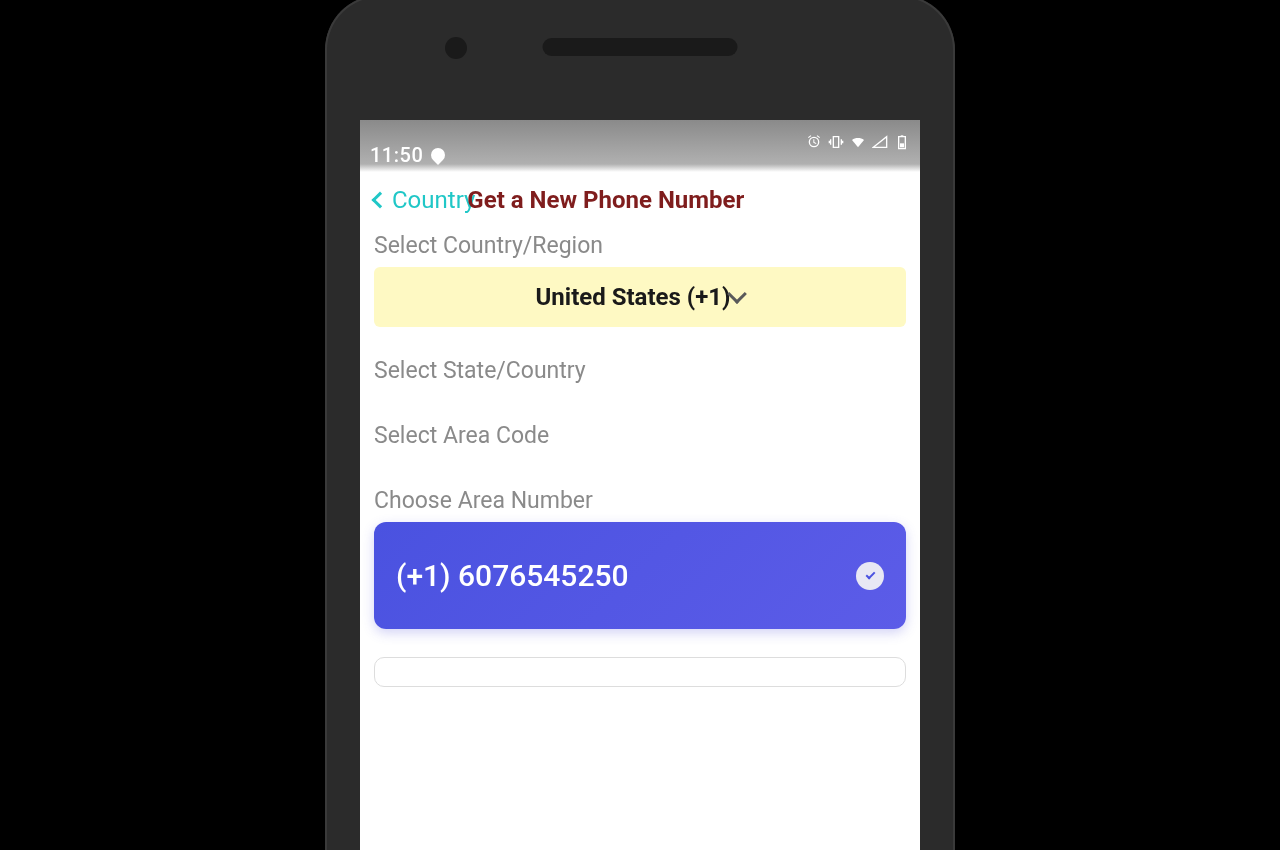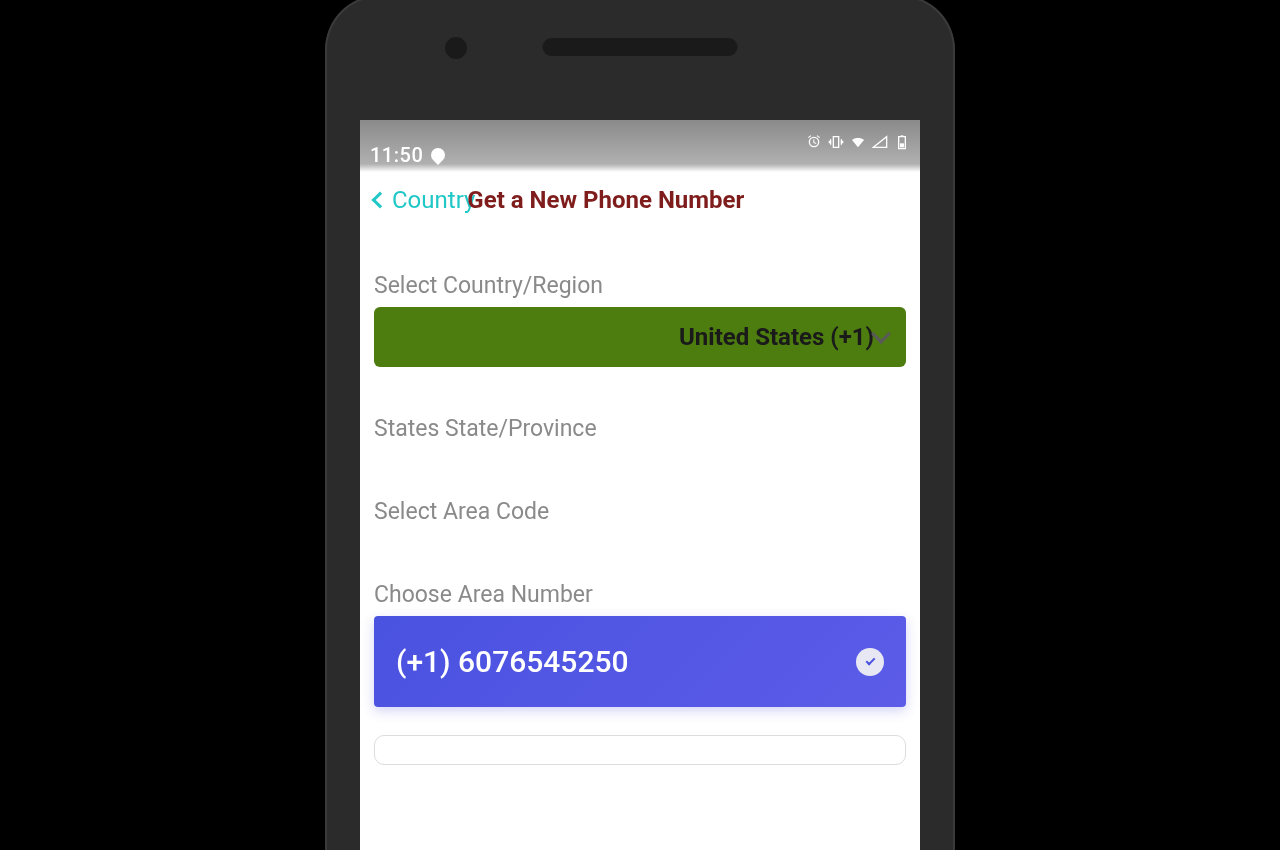--- a/index.html
+++ b/index.html
@@ -107,52 +107,52 @@
     }
     .page-title {
       font-size: 24px;
       font-weight: 700;
       color: #7f1d1d;
       margin-left: -8px;
     }
     .content {
       padding: 0 14px;
     }
-    .field-block { margin-bottom: 22px; margin-top: 40px; }
+    .field-block { margin-bottom: 22px; }
     .field-label {
       font-size: 23px;
       color: #8a8a8a;
       padding: 8px 0 8px 0;
     }
     .select-box {
-      background: #4d7c0f;
+      background: #fef9c3;
       border-radius: 6px;
       padding: 16px 18px;
       display: flex;
       align-items: center;
-      justify-content: flex-end;
+      justify-content: center;
       cursor: pointer;
     }
     .select-value {
       font-size: 24px;
       font-weight: 700;
       color: #1a1a1a;
     }
     .caret {
       width: 14px;
       height: 14px;
       border-right: 3px solid #5a5a5a;
       border-bottom: 3px solid #5a5a5a;
       transform: rotate(45deg);
       margin-top: -6px;
     }
     .number-card {
       background: linear-gradient(135deg, #4a52e0 0%, #5c5ce8 100%);
-      border-radius: 4px;
-      padding: 28px 22px;
+      border-radius: 12px;
+      padding: 36px 22px;
       display: flex;
       align-items: center;
       justify-content: space-between;
       cursor: pointer;
       box-shadow: 0 4px 12px rgba(80, 80, 220, 0.25);
       gap: 12px;
     }
     .number-text {
       font-size: 30px;
       font-weight: 500;
@@ -233,21 +233,21 @@
 
       <div class="field-block">
         <div class="field-label">Select Country/Region</div>
         <div class="select-box">
           <span class="select-value">United States (+1)</span>
           <span class="caret"></span>
         </div>
       </div>
 
       <div class="field-block">
-        <div class="field-label">States State/Province</div>
+        <div class="field-label">Select State/Country</div>
       </div>
 
       <div class="field-block">
         <div class="field-label">Select Area Code</div>
       </div>
 
       <div class="field-block" style="margin-bottom:0">
         <div class="field-label">Choose Area Number</div>
         <div class="number-card">
           <span class="number-text">(+1) 6076545250</span>

